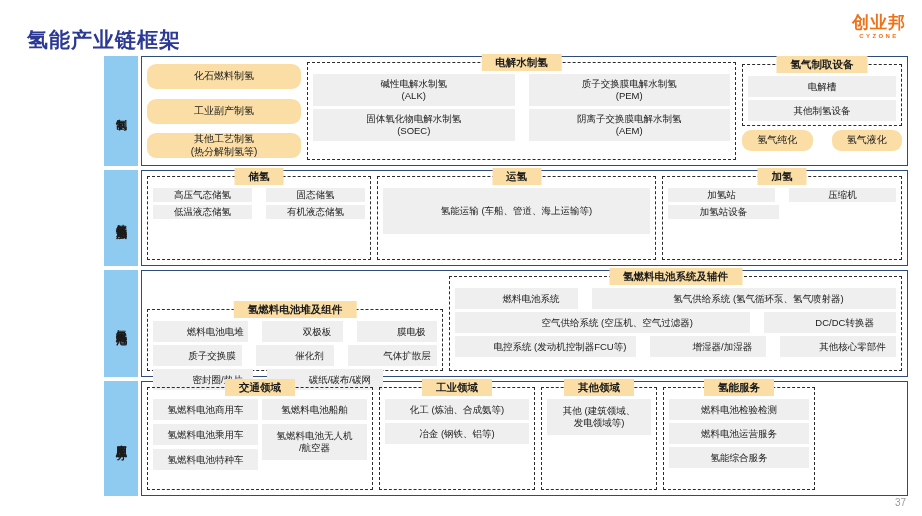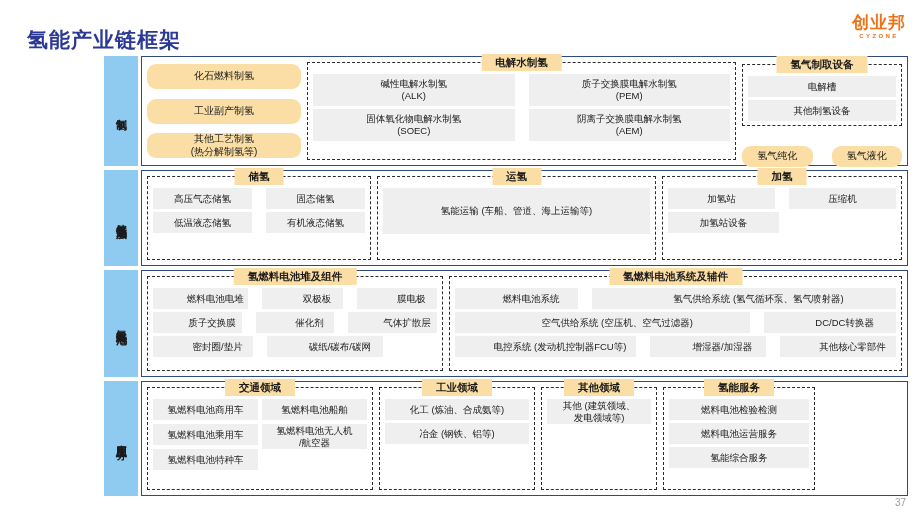--- a/index.html
+++ b/index.html
@@ -115,42 +115,42 @@
 
   
   .r1 .col-a{flex:0 0 154px;justify-content:space-between;}
   .r1 .col-a .ocell{height:25px;}
   .r1 .col-b{flex:1 1 auto;}
   .r1 .col-b .cell{height:32px;}
   .r1 .col-c{flex:0 0 148px;}
   .r1 .col-c .cell{height:21px;}
   .r1 .col-c-wrap{flex:0 0 160px;display:flex;flex-direction:column;gap:4px;padding:2px 0;box-sizing:border-box;}
   .r1 .col-c-wrap .group{flex:0 0 auto;}
-  .r1 .bottom-orange{display:flex;gap:19px;margin-top:16px;}
+  .r1 .bottom-orange{display:flex;gap:19px;}
   .r1 .bottom-orange .ocell{flex:1 1 0;height:21px;}
 
   
   .r2 .g-store{flex:0 0 224px;}
   .r2 .g-trans{flex:1 1 auto;}
   .r2 .g-fill{flex:0 0 240px;}
-  .r2 .cell{height:21px;}
+  .r2 .cell{height:14px;}
   .r2 .tallcell{height:46px;}
 
   
-  .r3 .g-stack{flex:0 0 296px;}
+  .r3 .g-stack{flex:0 0 296px;margin-top:33px;}
   .r3 .g-sys{flex:1 1 auto;}
   .r3 .cell{height:21px;padding-left:33px;}
 
   
   .r4 .g-traffic{flex:0 0 226px;}
   .r4 .g-ind{flex:0 0 156px;}
   .r4 .g-other{flex:0 0 116px;}
   .r4 .g-serv{flex:0 0 152px;}
   .r4 .cell{height:21px;}
-  .r4 .cell2{height:25px;}
+  .r4 .cell2{height:36px;}
   .r4 .twocol{display:flex;gap:4px;flex:1 1 auto;}
   .r4 .twocol > div{display:flex;flex-direction:column;gap:4px;flex:1 1 0;}
 </style>
 </head>
 <body>
 
 <div id="page-title">氢能产业链框架</div>
 
 <div id="logo">
   <div class="logo-main">创业邦</div>

